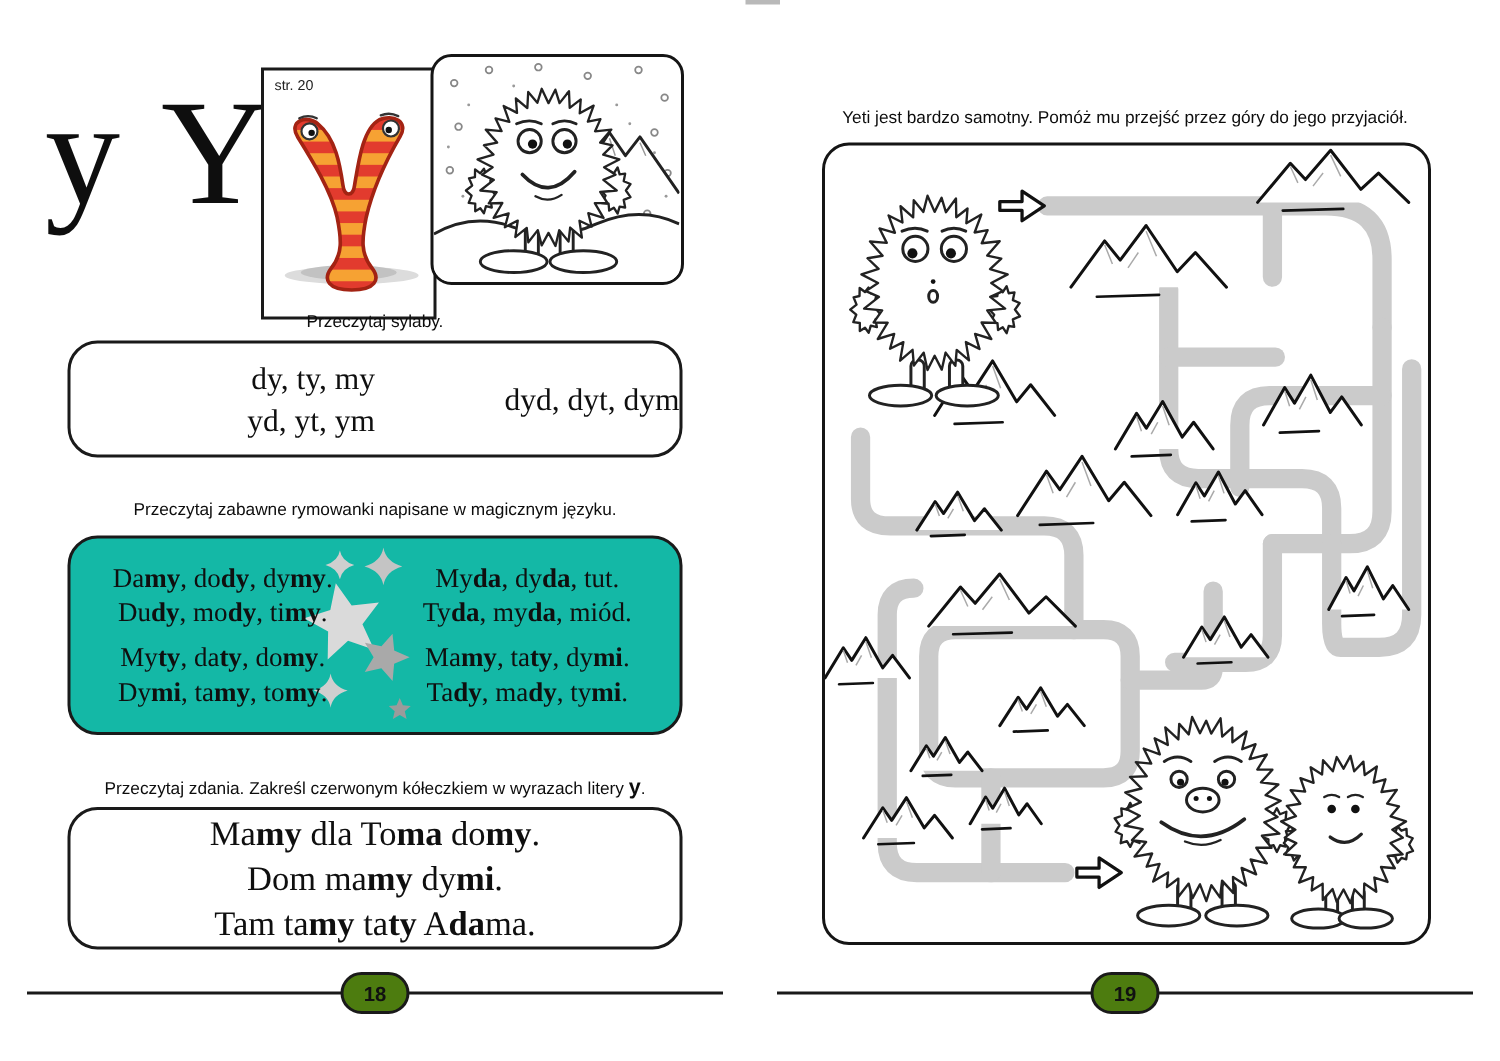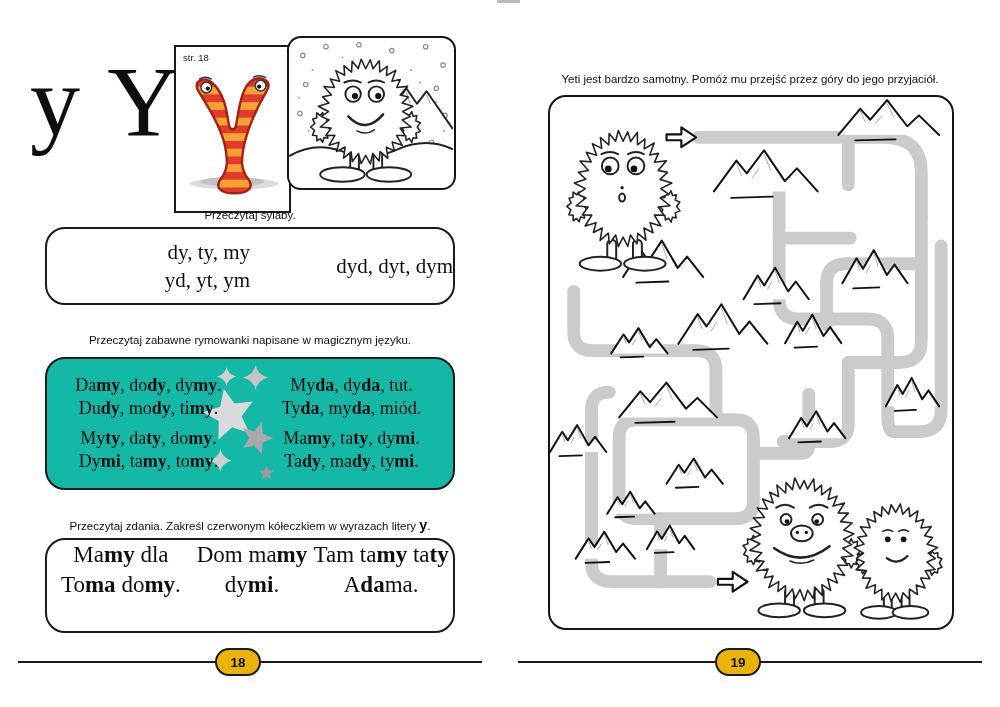--- a/index.html
+++ b/index.html
@@ -23,44 +23,44 @@
   #instr-syll{top:209px}#instr-rhymes{top:334px}#instr-sent{top:518px}
   .instr b{font-size:1.25em;line-height:1}
   .box{position:absolute;left:45px;width:410px;border:2px solid #1a1a1a;border-radius:20px;
        background:#fff;box-sizing:border-box;font-family:"Liberation Serif",serif;color:#0f0f0f}
   .syll-box{top:227px;height:78px;display:flex;align-items:center}
   .syll-col{flex:1;text-align:right;font-size:21px;line-height:28px}
   .rhyme-box{top:357px;height:133px;background:#14b8a6;display:flex;align-items:center;overflow:hidden}
   .rhyme-col{flex:1;text-align:center;font-size:18px;line-height:23px;position:relative;z-index:1}
   .stanza{margin:7px 0}
   .stars-svg{position:absolute;left:156px;top:6px;z-index:0}
-  .sent-box{top:538px;height:95px;display:flex;flex-direction:row;justify-content:center;
+  .sent-box{top:538px;height:95px;display:flex;flex-direction:column;justify-content:center;
             text-align:center;font-size:23px;line-height:30px}
   .footer-rule{position:absolute;top:661px;height:2px;background:#1a1a1a;left:18px;width:464px}
-  .page-pill{position:absolute;top:648px;left:215px;width:46px;height:28px;border:2.2px solid #1a1a1a;
-             border-radius:14px;background:#eab308;display:flex;align-items:center;justify-content:center;
+  .page-pill{position:absolute;top:648px;left:227px;width:46px;height:28px;border:2.2px solid #1a1a1a;
+             border-radius:14px;background:#4d7c0f;display:flex;align-items:center;justify-content:center;
              font-weight:bold;font-size:13.5px;z-index:2;box-sizing:border-box}
 
   
   .maze-box{position:absolute;left:48px;top:95px;width:406px;height:535px;border:2.5px solid #151515;
             border-radius:18px;background:#fff;box-sizing:border-box;overflow:hidden}
   .maze-box svg{display:block}
   .page.right .instr{top:73px}
 </style>
 </head>
 <body>
 
 <div class="fold-mark"></div>
 
 <section class="page left">
 
   <div class="big-letters">y Y</div>
 
   <div class="letter-card">
-    <div class="card-ref">str. 18</div>
+    <div class="card-ref">str. 20</div>
     <svg width="97" height="132" viewBox="0 0 100 132">
       <ellipse cx="52" cy="112" rx="46" ry="6" fill="#dcdcdc"></ellipse>
       <ellipse cx="50" cy="110" rx="33" ry="5" fill="#c2c2c2"></ellipse>
       <defs>
         <clipPath id="yclip">
           <path d="M15,17 C8,6 21,1 29,8 C41,18 44,36 46,50 C47,58 53,58 54,50 C57,32 60,11 71,5 C80,1 92,6 85,17 C74,36 66,55 62,72 C59,87 58,97 66,107 C72,115 68,122 52,122 C36,122 32,115 38,107 C46,97 45,87 42,72 C38,54 25,33 15,17 Z"></path>
         </clipPath>
       </defs>
       <g clip-path="url(#yclip)">
         <rect x="0" y="0" width="100" height="132" fill="#e23b2e"></rect>

